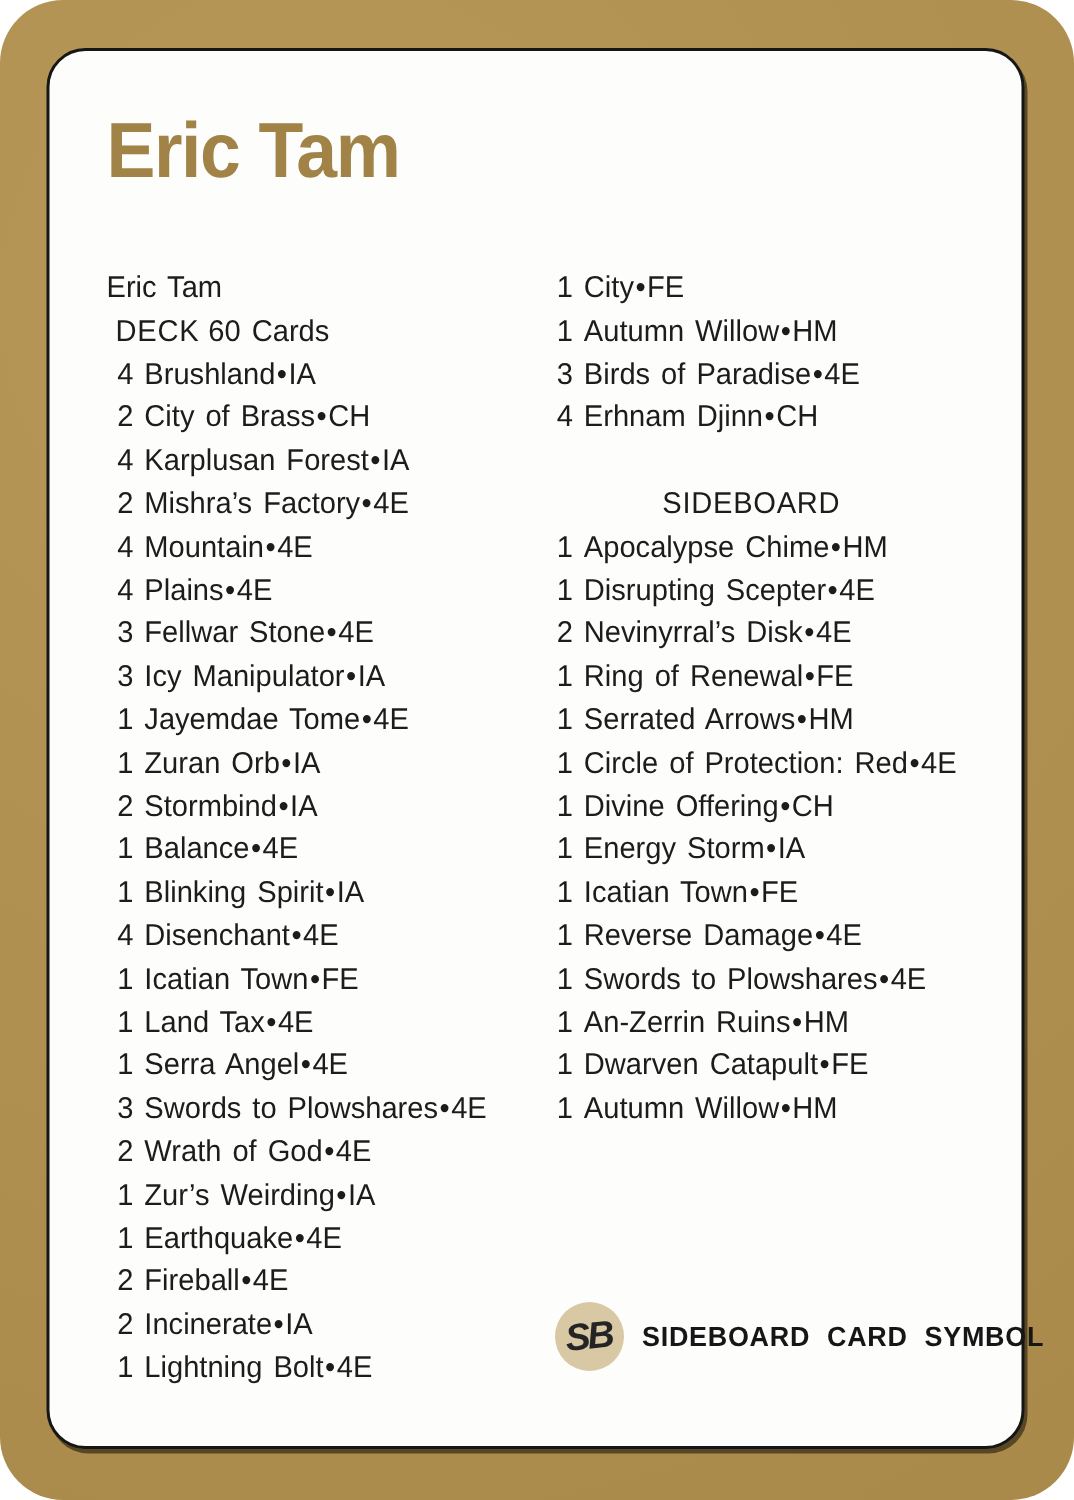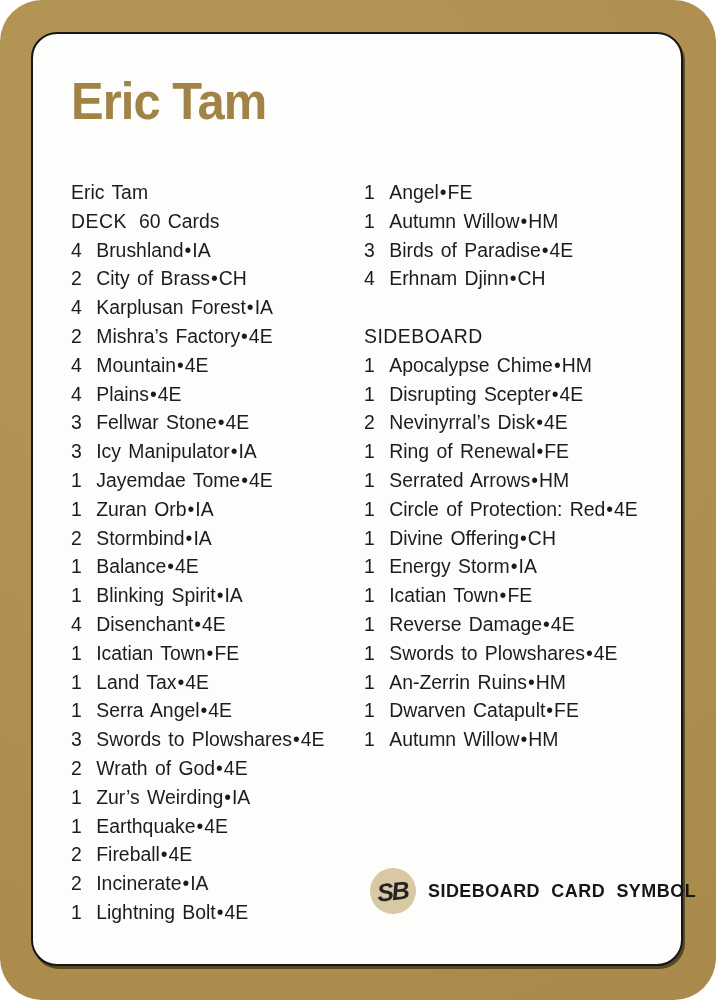--- a/index.html
+++ b/index.html
@@ -16,20 +16,21 @@
     background-image:radial-gradient(circle at 30% 20%, rgba(255,255,255,.06), rgba(0,0,0,.05));
     border-radius:42px;
   }
   .panel{
     position:absolute; left:31px; top:32px;
     width:648px; height:930px;
     background:#fdfdfc;
     border:2px solid #161616;
     border-radius:26px;
     box-shadow:2px 3px 0 rgba(20,15,5,.55);
+    text-align:center;
   }
   .title{
     position:absolute; left:38px; top:38px;
     margin:0;
     font-size:52px; line-height:58px;
     font-weight:700; letter-spacing:-1px;
     color:#a28347;
     transform:scaleX(.94); transform-origin:left center;
     white-space:nowrap;
   }
@@ -211,21 +212,21 @@
             <span class="nm"><span>Lightning Bolt</span><span class="bullet">•</span><span>4E</span></span>
           </div>
         </div>
     </div>
 
     <div class="col col-right">
       <div>
 
           <div class="row">
             <span class="qty">1</span>
-            <span class="nm"><span>Angel</span><span class="bullet">•</span><span>FE</span></span>
+            <span class="nm"><span>City</span><span class="bullet">•</span><span>FE</span></span>
           </div>
 
           <div class="row">
             <span class="qty">1</span>
             <span class="nm"><span>Autumn Willow</span><span class="bullet">•</span><span>HM</span></span>
           </div>
 
           <div class="row">
             <span class="qty">3</span>
             <span class="nm"><span>Birds of Paradise</span><span class="bullet">•</span><span>4E</span></span>

